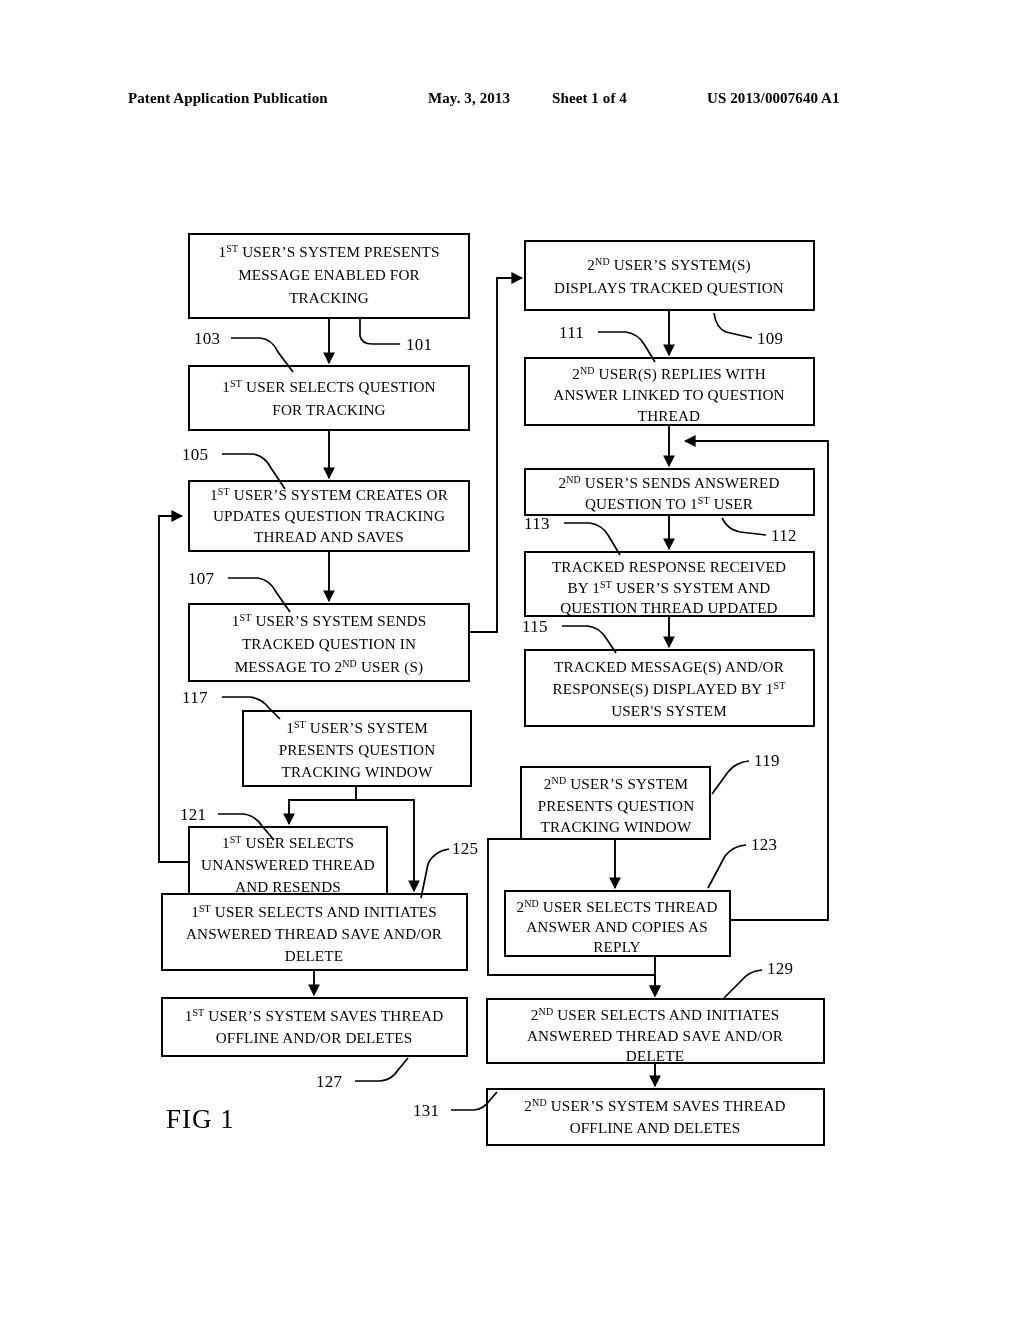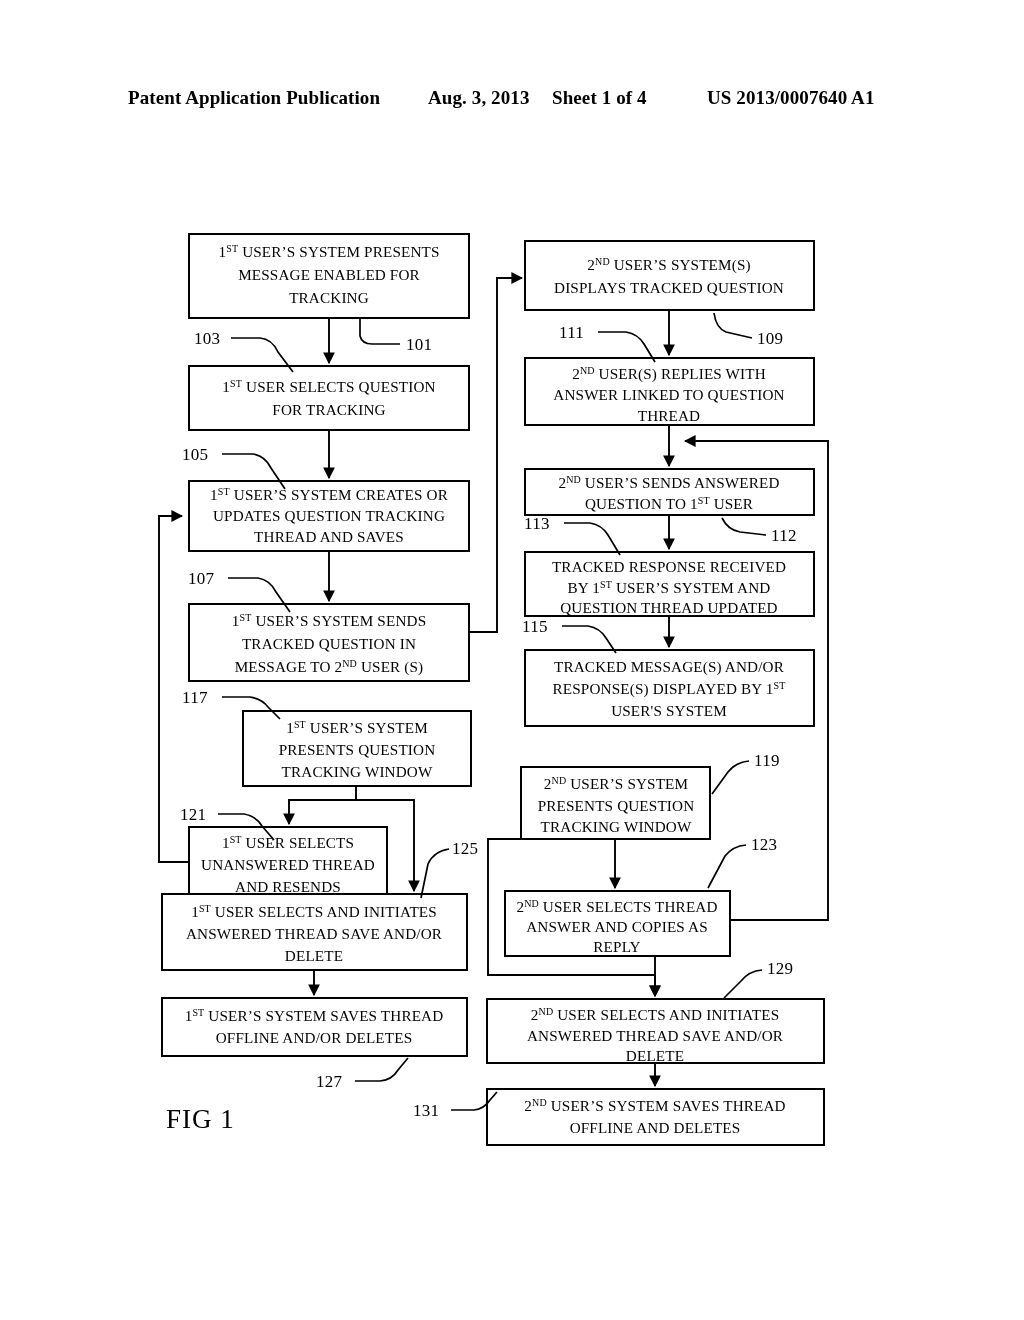--- a/index.html
+++ b/index.html
@@ -20,21 +20,21 @@
   #patent-header {
     position: absolute;
     left: 0;
     top: 82px;
     width: 1024px;
     height: 32px;
     display: flex;
     align-items: center;
     font-family: "Liberation Serif", "DejaVu Serif", serif;
     font-weight: bold;
-    font-size: 19px;
+    font-size: 15px;
     letter-spacing: 0.1px;
     white-space: nowrap;
   }
   #patent-header .hdr-pub   { position: absolute; left: 128px; }
   #patent-header .hdr-date  { position: absolute; left: 428px; }
   #patent-header .hdr-sheet { position: absolute; left: 552px; text-align: right; }
   #patent-header .hdr-num   { position: absolute; left: 707px; font-family: Liberation Serif, serif; }
 
   
   #figure-canvas {
@@ -91,21 +91,21 @@
     font-size: 27px;
     fill: #000000;
     letter-spacing: 1px;
   }
 </style>
 </head>
 <body>
 
 <div id="patent-header">
   <span class="hdr-pub">Patent Application Publication</span>
-  <span class="hdr-date">Aug. 3, 2013</span>
+  <span class="hdr-date">May. 3, 2013</span>
   <span class="hdr-sheet">Sheet 1 of 4</span>
   <span class="hdr-num">US 2013/0007640 A1</span>
 </div>
 
 <div id="figure-canvas">
   <svg id="flowchart" viewBox="0 0 1024 1320" xmlns="http://www.w3.org/2000/svg">
     <defs>
       <marker id="arrow" viewBox="0 0 10 10" refX="9" refY="5" markerWidth="6.2" markerHeight="6.2" orient="auto-start-reverse">
         <path d="M 0 0 L 10 5 L 0 10 z" fill="#000000"></path>
       </marker>

